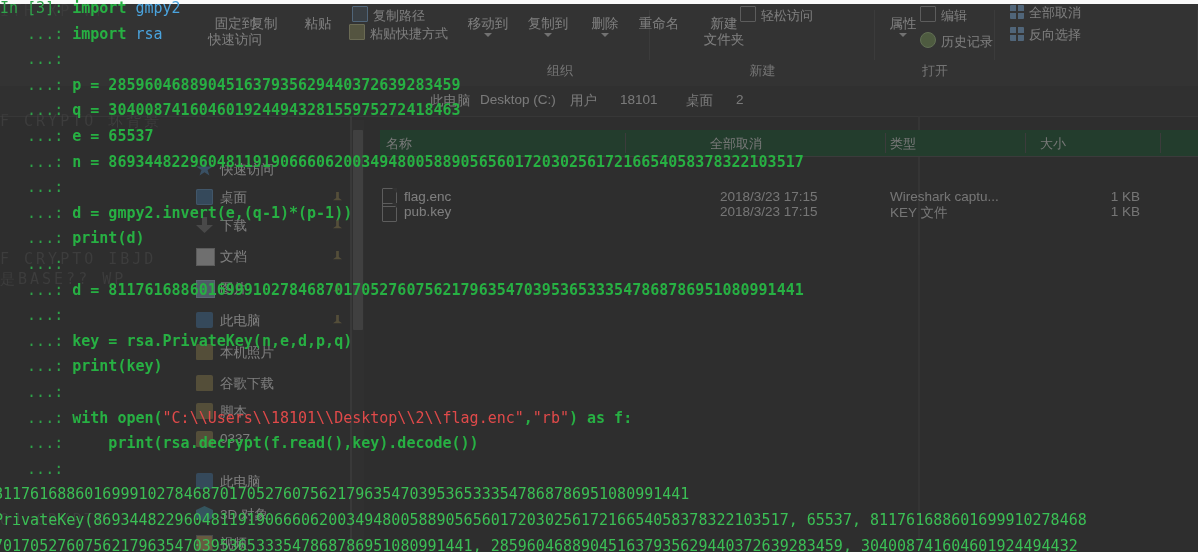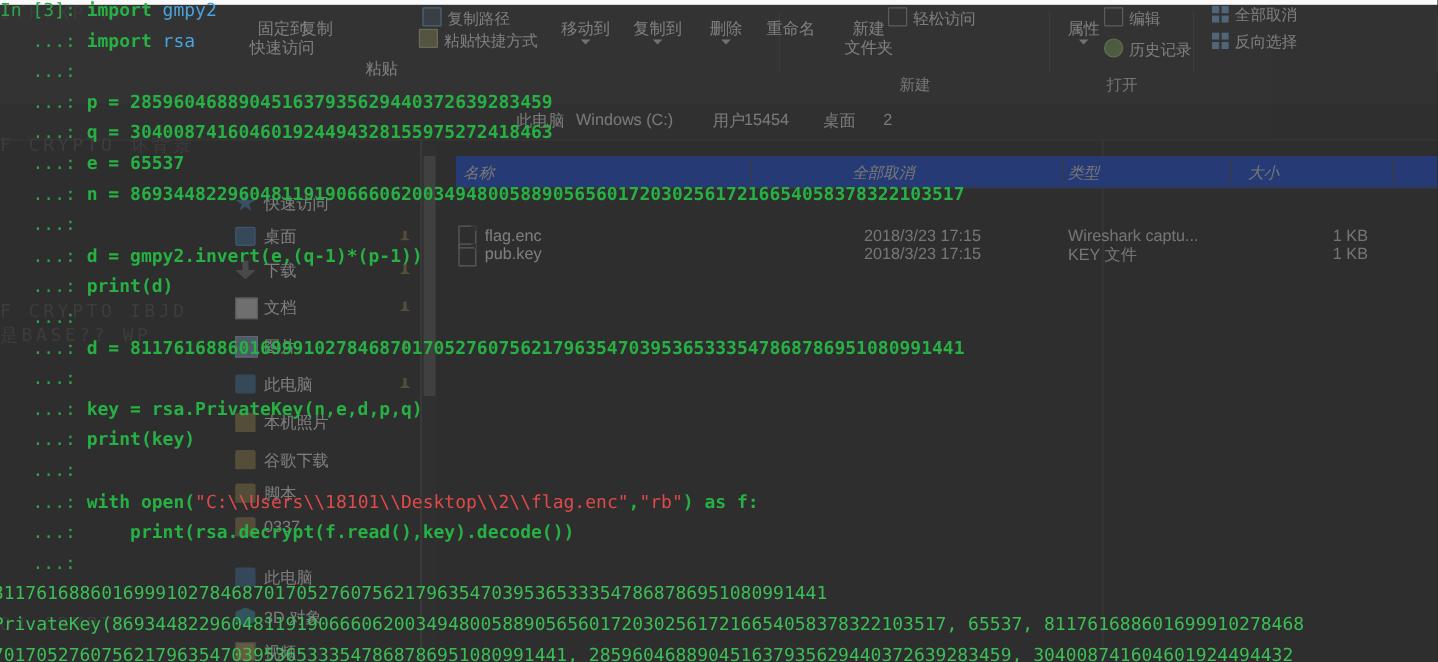--- a/index.html
+++ b/index.html
@@ -83,21 +83,21 @@
   #explorer .addrbar{
     position:absolute;left:0;top:86px;width:1198px;height:30px;
     background:#343434;border-bottom:1px solid #444;
   }
   .crumb{
     position:absolute;top:6px;font-size:13.5px;color:#e2e2e2;white-space:nowrap;
   }
   
   #explorer .colhdr{
     position:absolute;left:380px;top:130px;width:818px;height:26px;
-    background:#1d4ed8;border-bottom:1px solid #4d4d4d;font-style:italic;
+    background:#14532d;border-bottom:1px solid #4d4d4d;
   }
   .colhdr .ch{
     position:absolute;top:5px;font-size:13px;color:#dedede;
   }
   .colhdr .chsep{position:absolute;top:3px;bottom:3px;width:1px;background:#505050;}
 
   
   .filerow{position:absolute;left:380px;width:818px;height:27px;font-size:13.5px;color:#ececec;}
   .filerow .fname{position:absolute;left:24px;top:5px;}
   .filerow .fdate{position:absolute;left:340px;top:5px;color:#d8d8d8;}
@@ -180,38 +180,39 @@
     <div class="ghost-text" style="left: 0px; top: 270px;">是BASE?? WP</div>
     <div class="ghost-text" style="left: 0px; top: 511px;">OJ CRYPTO</div>
   </div>
 
 <div id="explorer">
 
   <div class="ribbon">
     <div class="ribbon-top-strip"></div>
     <div id="ribbon-groups">
         <div class="rib-group" style="left: 470px; width: 180px;">
+          <div class="grp-label">组织</div>
           <div class="sep"></div>
         </div>
         <div class="rib-group" style="left: 650px; width: 225px;">
           <div class="grp-label">新建</div>
           <div class="sep"></div>
         </div>
         <div class="rib-group" style="left: 875px; width: 120px;">
           <div class="grp-label">打开</div>
           <div class="sep"></div>
         </div>
         <div class="rib-group" style="left: 995px; width: 203px;">
           <div class="sep"></div>
         </div>
       </div>
     <div id="ribbon-buttons">
         <div class="rib-btn" style="left: 200px; top: 16px; width: 70px;"><span>固定到</span><span class="cap2">快速访问</span></div>
         <div class="rib-btn" style="left: 238px; top: 16px; width: 52px;"><span>复制</span></div>
-        <div class="rib-btn" style="left: 292px; top: 16px; width: 52px; margin-top: 34px;"><span>粘贴</span></div>
+        <div class="rib-btn" style="left: 292px; top: 16px; width: 52px;"><span>粘贴</span></div>
         <div class="rib-btn" style="left: 458px; top: 16px; width: 60px;"><span>移动到</span><span class="rib-caret"></span></div>
         <div class="rib-btn" style="left: 518px; top: 16px; width: 60px;"><span>复制到</span><span class="rib-caret"></span></div>
         <div class="rib-btn" style="left: 580px; top: 16px; width: 50px;"><span>删除</span><span class="rib-caret"></span></div>
         <div class="rib-btn" style="left: 628px; top: 16px; width: 62px;"><span>重命名</span></div>
         <div class="rib-btn" style="left: 692px; top: 16px; width: 64px;"><span>新建</span><span class="cap2">文件夹</span></div>
         <div class="rib-btn" style="left: 880px; top: 16px; width: 46px;"><span>属性</span><span class="rib-caret"></span></div>
       </div>
     <div id="ribbon-small-items">
         <div class="rib-small" style="left: 352px; top: 6px;"><span class="mini-ico blue"></span><span>复制路径</span></div>
         <div class="rib-small" style="left: 349px; top: 24px;"><span class="mini-ico clip"></span><span>粘贴快捷方式</span></div>
@@ -219,23 +220,23 @@
         <div class="rib-small" style="left: 920px; top: 6px;"><span class="mini-ico check"></span><span>编辑</span></div>
         <div class="rib-small" style="left: 920px; top: 32px;"><span class="mini-ico hist"></span><span>历史记录</span></div>
         <div class="rib-small" style="left: 1010px; top: 4px;"><span class="mini-ico grid"></span><span>全部取消</span></div>
         <div class="rib-small" style="left: 1010px; top: 26px;"><span class="mini-ico grid"></span><span>反向选择</span></div>
       </div>
   </div>
 
   <div class="addrbar">
     <div id="breadcrumb-host">
         <div class="crumb" style="left: 430px;">此电脑</div>
-        <div class="crumb" style="left: 480px;">Windows (C:)</div>
-        <div class="crumb" style="left: 570px; margin-left: 24px;">用户</div>
-        <div class="crumb" style="left: 620px;">15454</div>
+        <div class="crumb" style="left: 480px;">Desktop (C:)</div>
+        <div class="crumb" style="left: 570px;">用户</div>
+        <div class="crumb" style="left: 620px;">18101</div>
         <div class="crumb" style="left: 686px;">桌面</div>
         <div class="crumb" style="left: 736px;">2</div>
       </div>
   </div>
 
   <div class="navsep"></div>
   <div class="scrollbar"></div>
   <div class="scrollthumb"></div>
   <div class="vsplit"></div>
 

